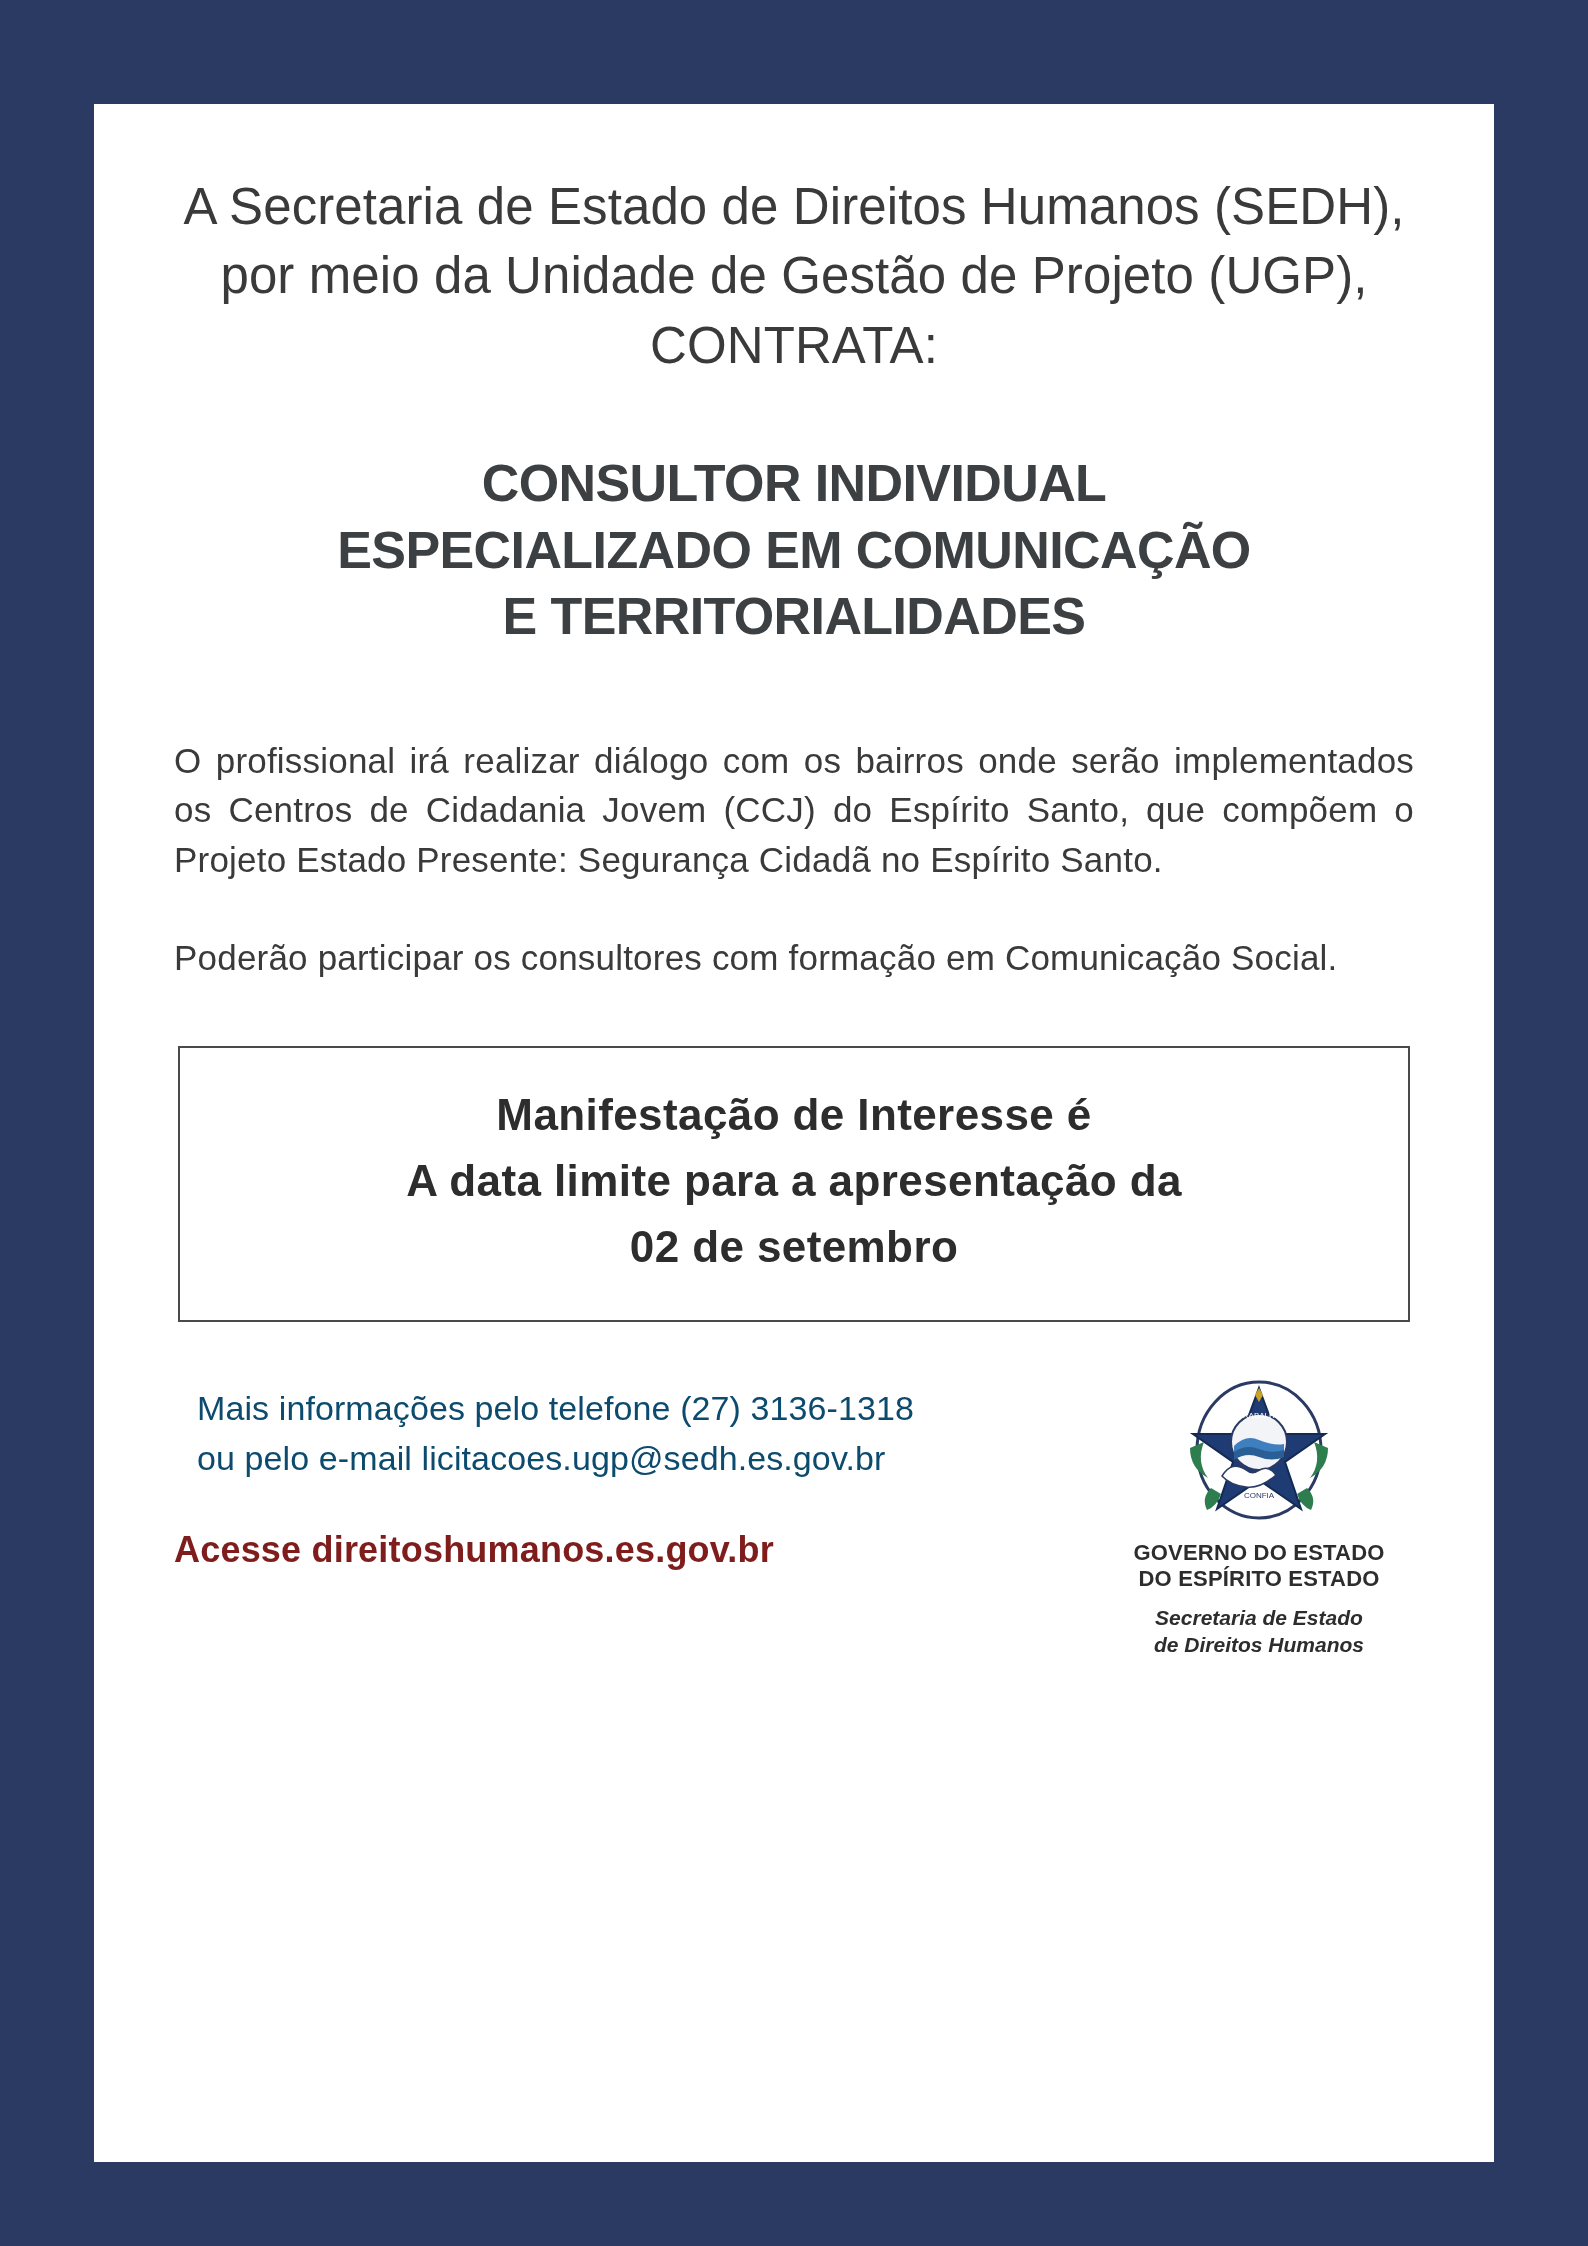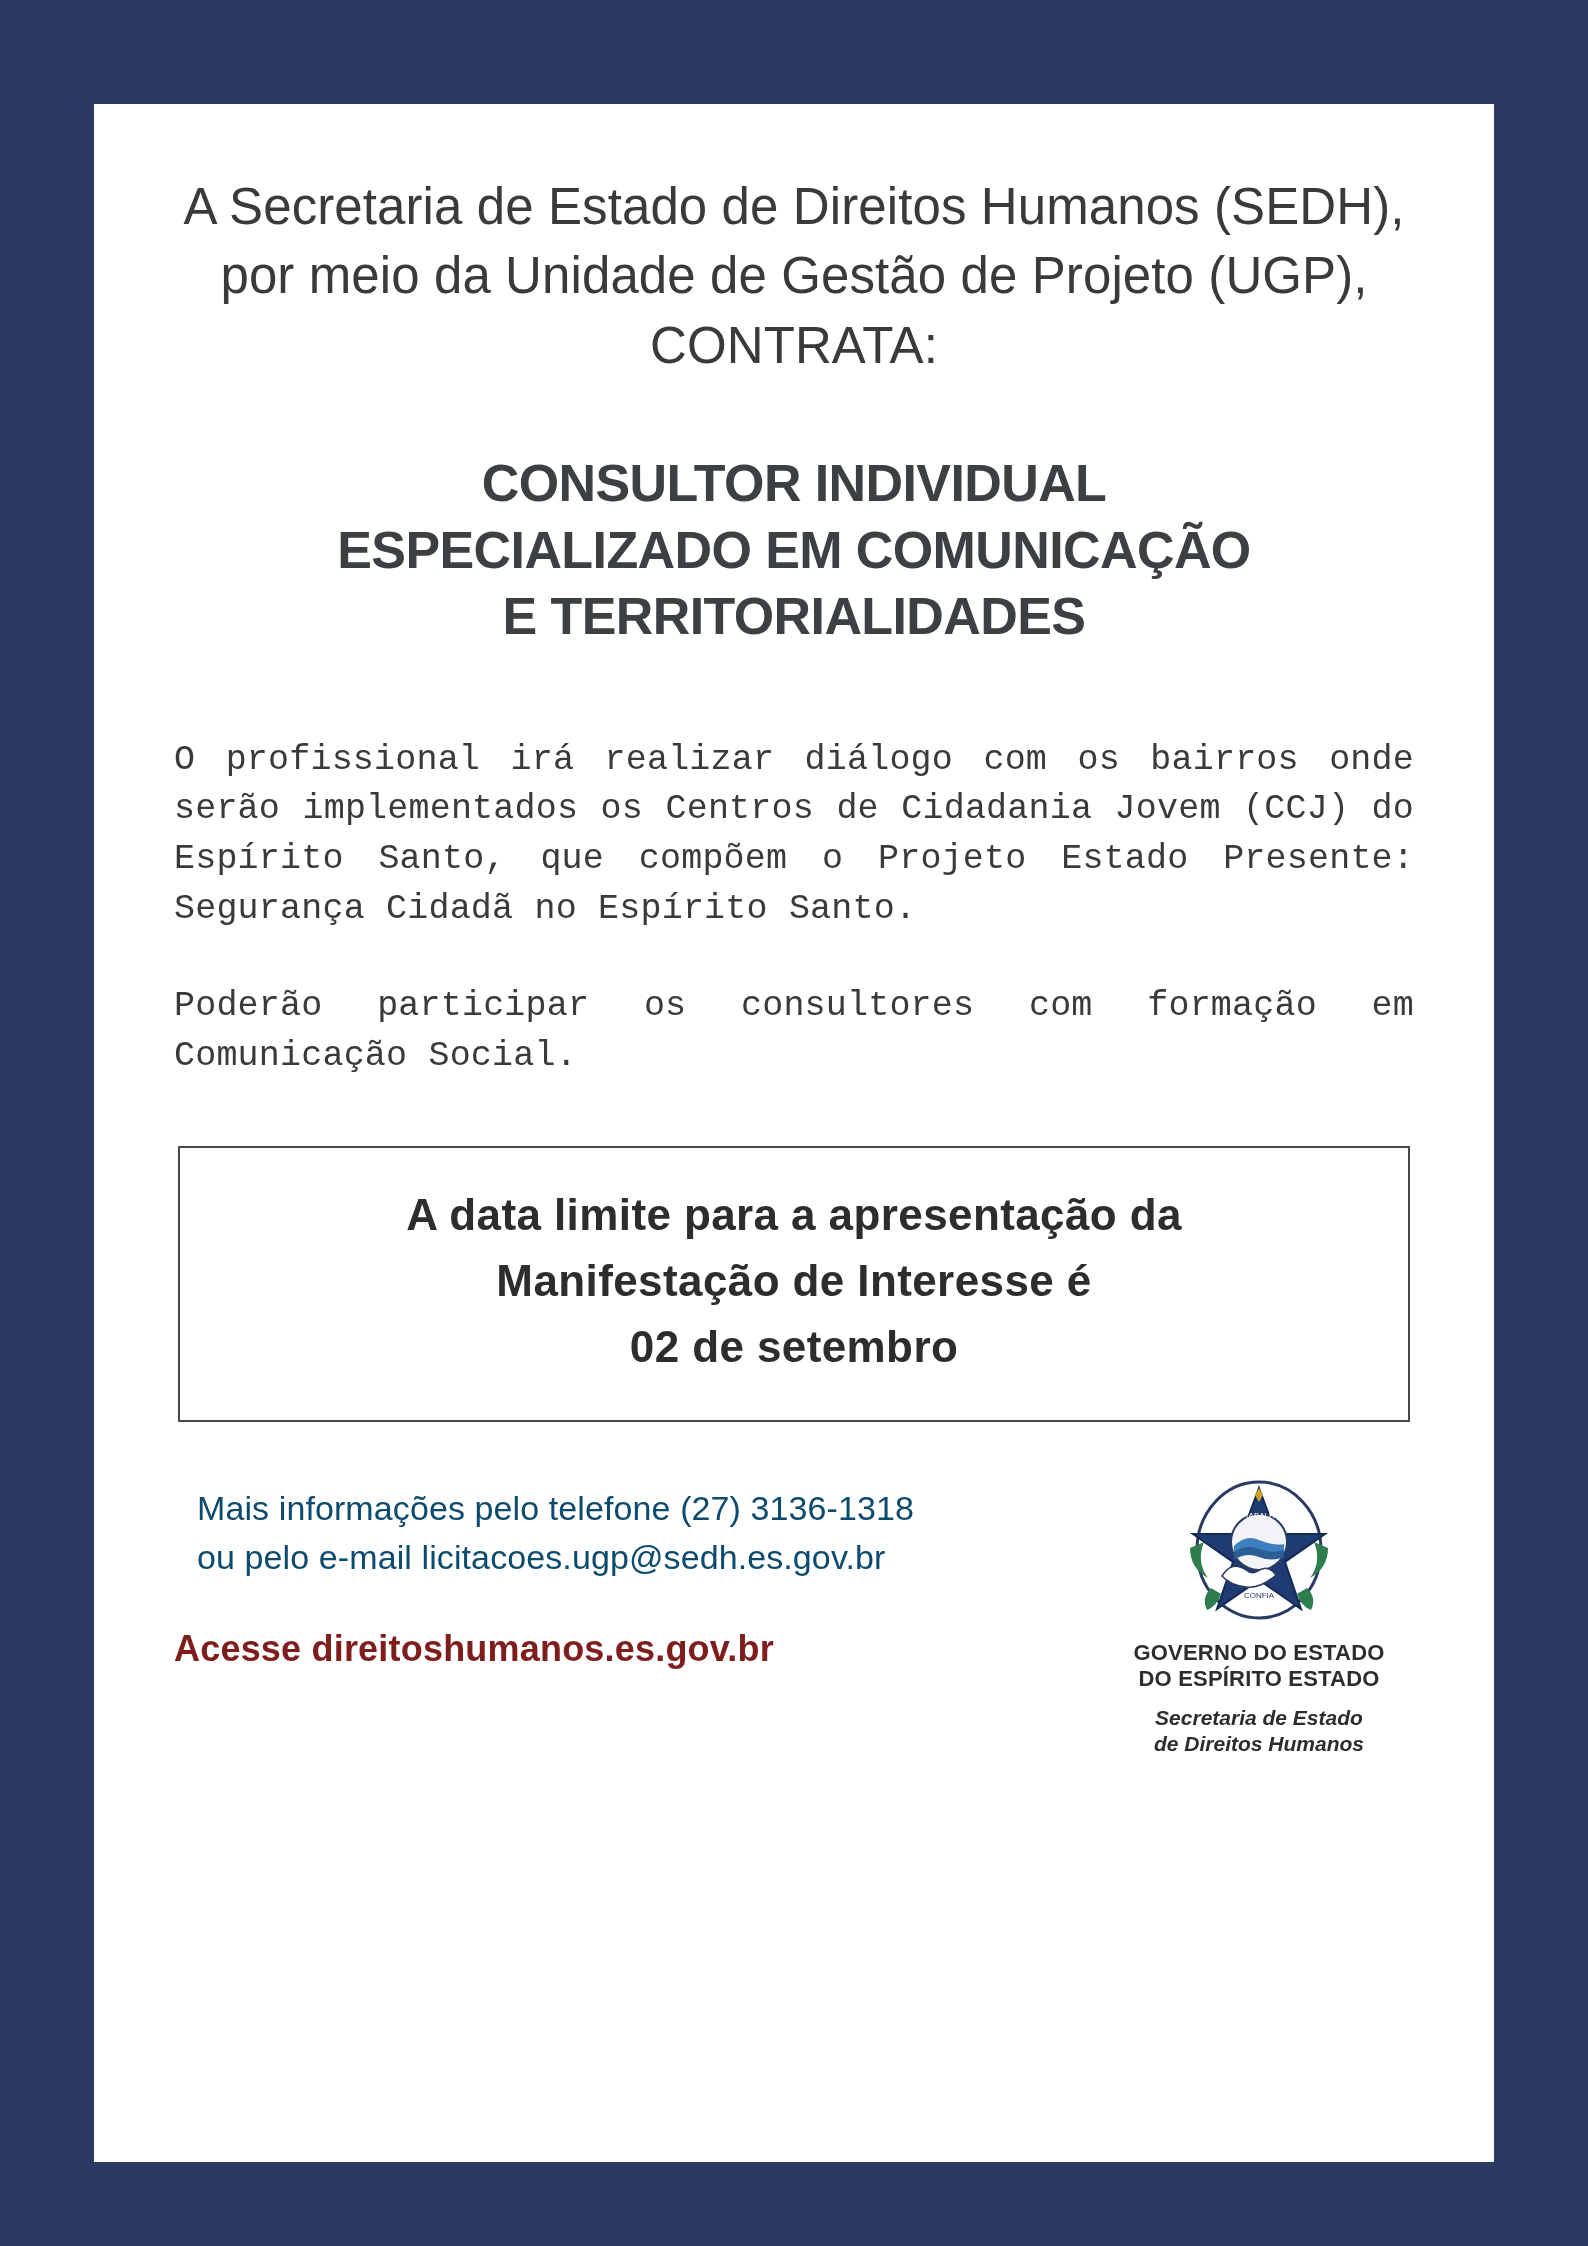--- a/index.html
+++ b/index.html
@@ -64,21 +64,20 @@
 
   
   .body-text {
     color: #3a3a3a;
     font-size: 35px;
     line-height: 1.42;
     text-align: justify;
     text-align-last: left;
     margin: 0;
     letter-spacing: 0.2px;
-    font-family: Liberation Mono, monospace;
   }
   .p1 { padding-top: 86px; }
   .p2 { padding-top: 48px; }
 
   
   .deadline-box {
     margin: 64px 4px 0 4px;
     border: 2px solid #4a4a4a;
     box-sizing: border-box;
     padding: 34px 20px 40px 20px;
@@ -163,22 +162,22 @@
     <h1 class="title">
       <span class="line">CONSULTOR INDIVIDUAL</span>
       <span class="line">ESPECIALIZADO EM COMUNICAÇÃO</span>
       <span class="line">E TERRITORIALIDADES</span>
     </h1>
 
     <p class="body-text p1">O profissional irá realizar diálogo com os bairros onde serão implementados os Centros de Cidadania Jovem (CCJ) do Espírito Santo, que compõem o Projeto Estado Presente: Segurança Cidadã no Espírito Santo.</p>
     <p class="body-text p2">Poderão participar os consultores com formação em Comunicação Social.</p>
 
     <div class="deadline-box">
+      <span class="line">Manifestação de Interesse é</span>
       <span class="line">A data limite para a apresentação da</span>
-      <span class="line">Manifestação de Interesse é</span>
       <span class="line">02 de setembro</span>
     </div>
 
     <div class="footer">
       <div class="contact">
         <span class="line">Mais informações pelo telefone (27) 3136-1318</span>
         <span class="line">ou pelo e-mail  licitacoes.ugp@sedh.es.gov.br</span>
       </div>
       <div class="site">Acesse direitoshumanos.es.gov.br</div>
 

